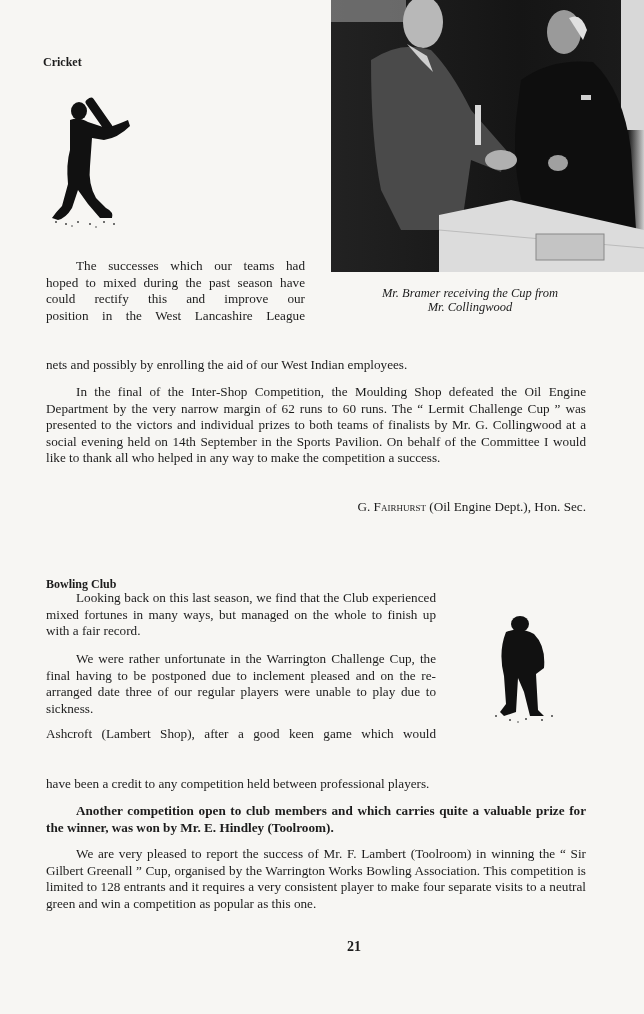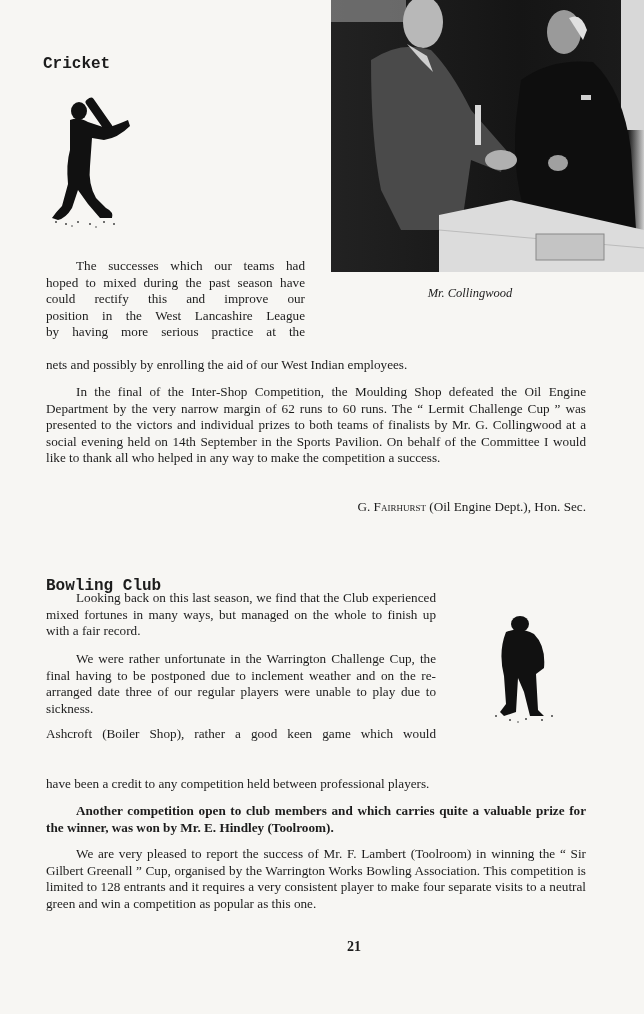--- a/index.html
+++ b/index.html
@@ -3,21 +3,21 @@
 <meta charset="utf-8">
 <style>
   html, body { margin: 0; padding: 0; }
   body {
     width: 644px; height: 1014px; position: relative; overflow: hidden;
     background: #f7f6f3;
     font-family: "Liberation Serif", serif;
     color: #1c1c1c;
   }
   .abs { position: absolute; }
-  .heading { font-weight: bold; font-size: 16px; font-family: Liberation Mono, monospace; }
+  .heading { font-weight: bold; font-size: 12px; }
   .para { font-size: 13.2px; line-height: 16.6px; text-align: justify; }
   .para .indent { display: inline-block; width: 30px; }
   .caption { font-style: italic; font-size: 12.5px; line-height: 14px; text-align: center; }
   .photo { background: #1a1a1a; overflow: hidden; }
   .page-num { font-weight: bold; font-size: 14px; }
   .signature { font-size: 13.2px; }
   .sc { font-variant: small-caps; }
 </style>
 </head>
 <body>
@@ -70,67 +70,67 @@
     <ellipse cx="170" cy="160" rx="16" ry="10" fill="#b0b0b0"></ellipse>
     <ellipse cx="227" cy="163" rx="10" ry="8" fill="#a0a0a0"></ellipse>
 
     <path d="M108 215 L180 200 L313 230 L313 272 L108 272 Z" fill="#dcdcdc"></path>
     <path d="M108 230 L313 248" stroke="#bbb" stroke-width="1"></path>
     <rect x="205" y="234" width="68" height="26" fill="#c4c4c4" stroke="#888"></rect>
   </svg>
 </div>
 
 <div class="abs caption" style="left:340px; top:286px; width:260px;">
+  <div>Mr. Bramer receiving the Cup from</div>
   <div>Mr. Collingwood</div>
 </div>
 
 <div class="abs para" style="left:46px; top:258px; width:259px;">
   <div style="text-align:justify; text-align-last:justify;"><span class="indent"></span><span>The successes which our teams had</span></div>
   <div style="text-align-last:justify;">hoped to mixed during the past season have</div>
   <div style="text-align-last:justify;">could  rectify  this  and  improve  our</div>
   <div style="text-align-last:justify;">position in the West Lancashire League</div>
-  <div style="text-align-last:justify;">by having more serious practice at the</div>
 </div>
 <div class="abs para" style="left:46px; top:357px; width:540px;">nets and possibly by enrolling the aid of our West Indian employees.</div>
 
 <div class="abs para" style="left:46px; top:384px; width:540px;">
   <span class="indent"></span><span>In the final of the Inter-Shop Competition, the Moulding Shop defeated the Oil Engine Department by the very narrow margin of 62 runs to 60 runs. The “ Lermit Challenge Cup ” was presented to the victors and individual prizes to both teams of finalists by Mr. G. Collingwood at a social evening held on 14th September in the Sports Pavilion. On behalf of the Committee I would like to thank all who helped in any way to make the competition a success.</span>
 </div>
 
 <div class="abs signature" style="left:312px; top:499px; width:274px; text-align:right;">
   <span>G. </span><span class="sc">Fairhurst</span><span> (Oil Engine Dept.), Hon. Sec.</span>
 </div>
 
 <div class="abs heading" style="left:46px; top:577px;">Bowling Club</div>
 
 <div class="abs para" style="left:46px; top:590px; width:390px;">
   <span class="indent"></span><span>Looking back on this last season, we find that the Club experienced mixed fortunes in many ways, but managed on the whole to finish up with a fair record.</span>
 </div>
 
 <div class="abs para" style="left:46px; top:651px; width:390px;">
-  <span class="indent"></span><span>We were rather unfortunate in the Warrington Challenge Cup, the final having to be postponed due to inclement weather and on the re-arranged date three of our regular players were unable to play due to sickness.</span>
+  <span class="indent"></span><span>We were rather unfortunate in the Warrington Challenge Cup, the final having to be postponed due to inclement pleased and on the re-arranged date three of our regular players were unable to play due to sickness.</span>
 </div>
 
 <svg class="abs" style="left:490px; top:612px;" width="70" height="112" viewBox="0 0 70 112">
   <g fill="#111">
     <ellipse cx="30" cy="12" rx="9" ry="8"></ellipse>
     <path d="M16 20 Q30 14 44 22 Q56 34 54 56 L46 62 L48 98 L54 104 L40 104 L34 80 L28 66 L26 100 L14 104 L10 100 L16 92 L14 64 Q8 40 16 20 Z"></path>
   </g>
   <g fill="#444">
     <circle cx="6" cy="104" r="1"></circle>
       <circle cx="20" cy="108" r="1"></circle>
       <circle cx="36" cy="107" r="1"></circle>
     <circle cx="52" cy="108" r="1"></circle>
       <circle cx="62" cy="104" r="1"></circle>
       <circle cx="28" cy="110" r="0.8"></circle>
   </g>
 </svg>
 
 <div class="abs para" style="left:46px; top:726px; width:390px;">
-  <div style="text-align-last:justify;">Ashcroft (Boiler Shop), rather a good keen game which would</div>
+  <div style="text-align-last:justify;">Ashcroft (Lambert Shop), after a good keen game which would</div>
 </div>
 <div class="abs para" style="left:46px; top:776px; width:540px;">have been a credit to any competition held between professional players.</div>
 
 <div class="abs para" style="left:46px; top:803px; width:540px;font-weight:bold;">
   <span class="indent"></span><span>Another competition open to club members and which carries quite a valuable prize for the winner, was won by Mr. E. Hindley (Toolroom).</span>
 </div>
 
 <div class="abs para" style="left:46px; top:846px; width:540px;">
   <span class="indent"></span><span>We are very pleased to report the success of Mr. F. Lambert (Toolroom) in winning the “ Sir Gilbert Greenall ” Cup, organised by the Warrington Works Bowling Association. This competition is limited to 128 entrants and it requires a very consistent player to make four separate visits to a neutral green and win a competition as popular as this one.</span>
 </div>

